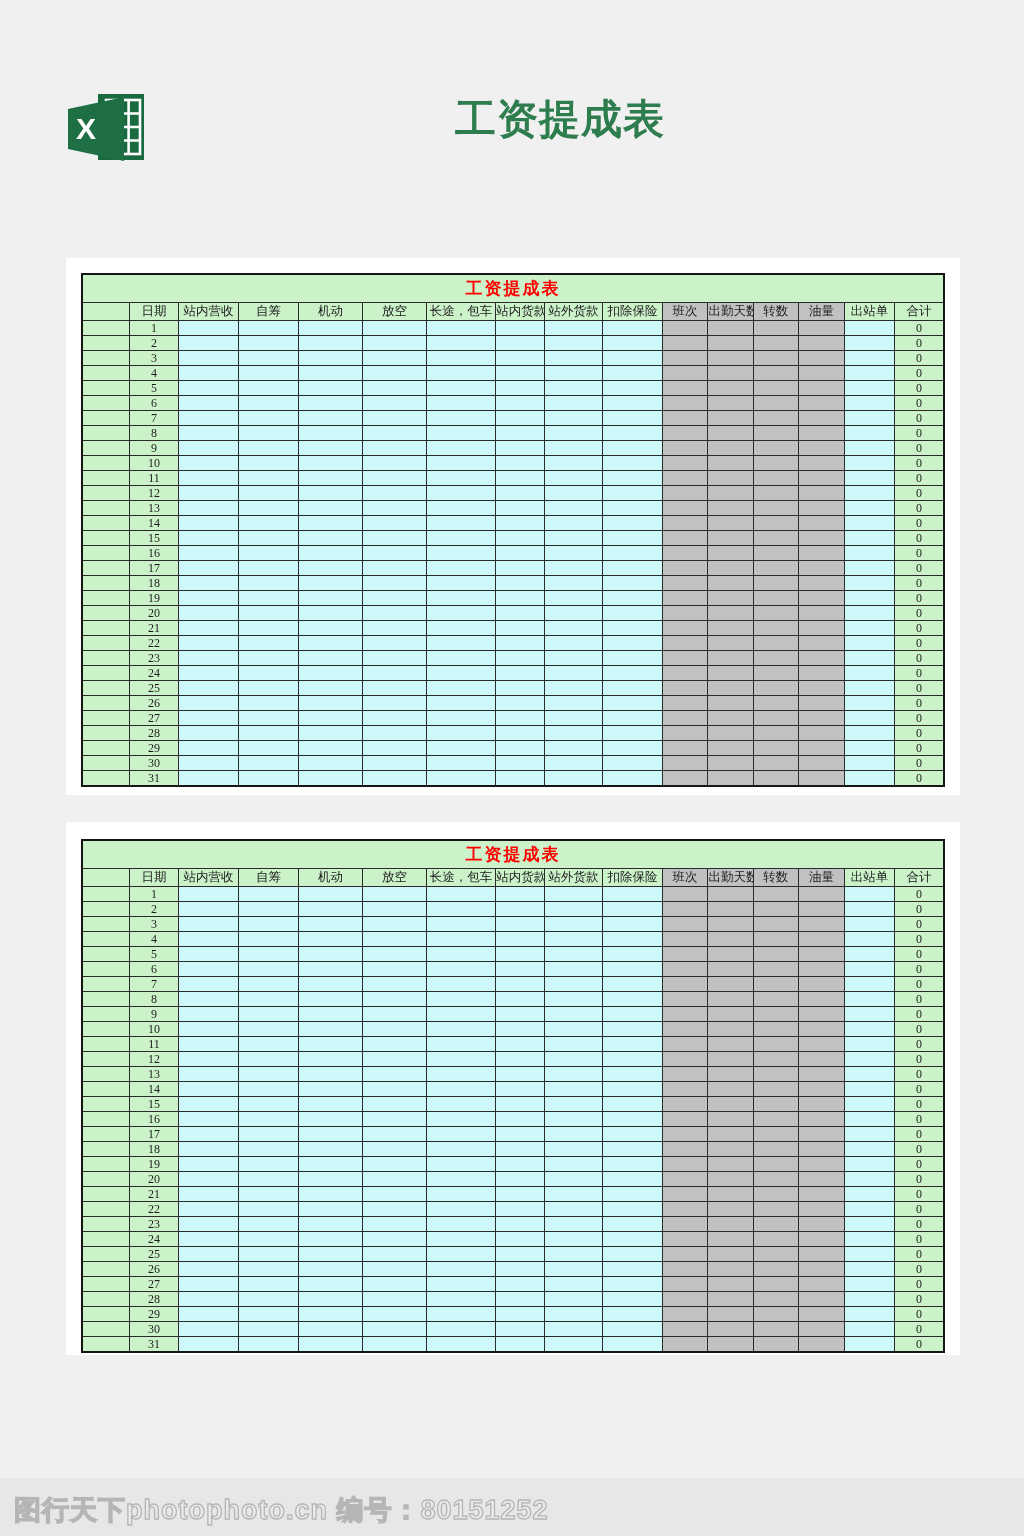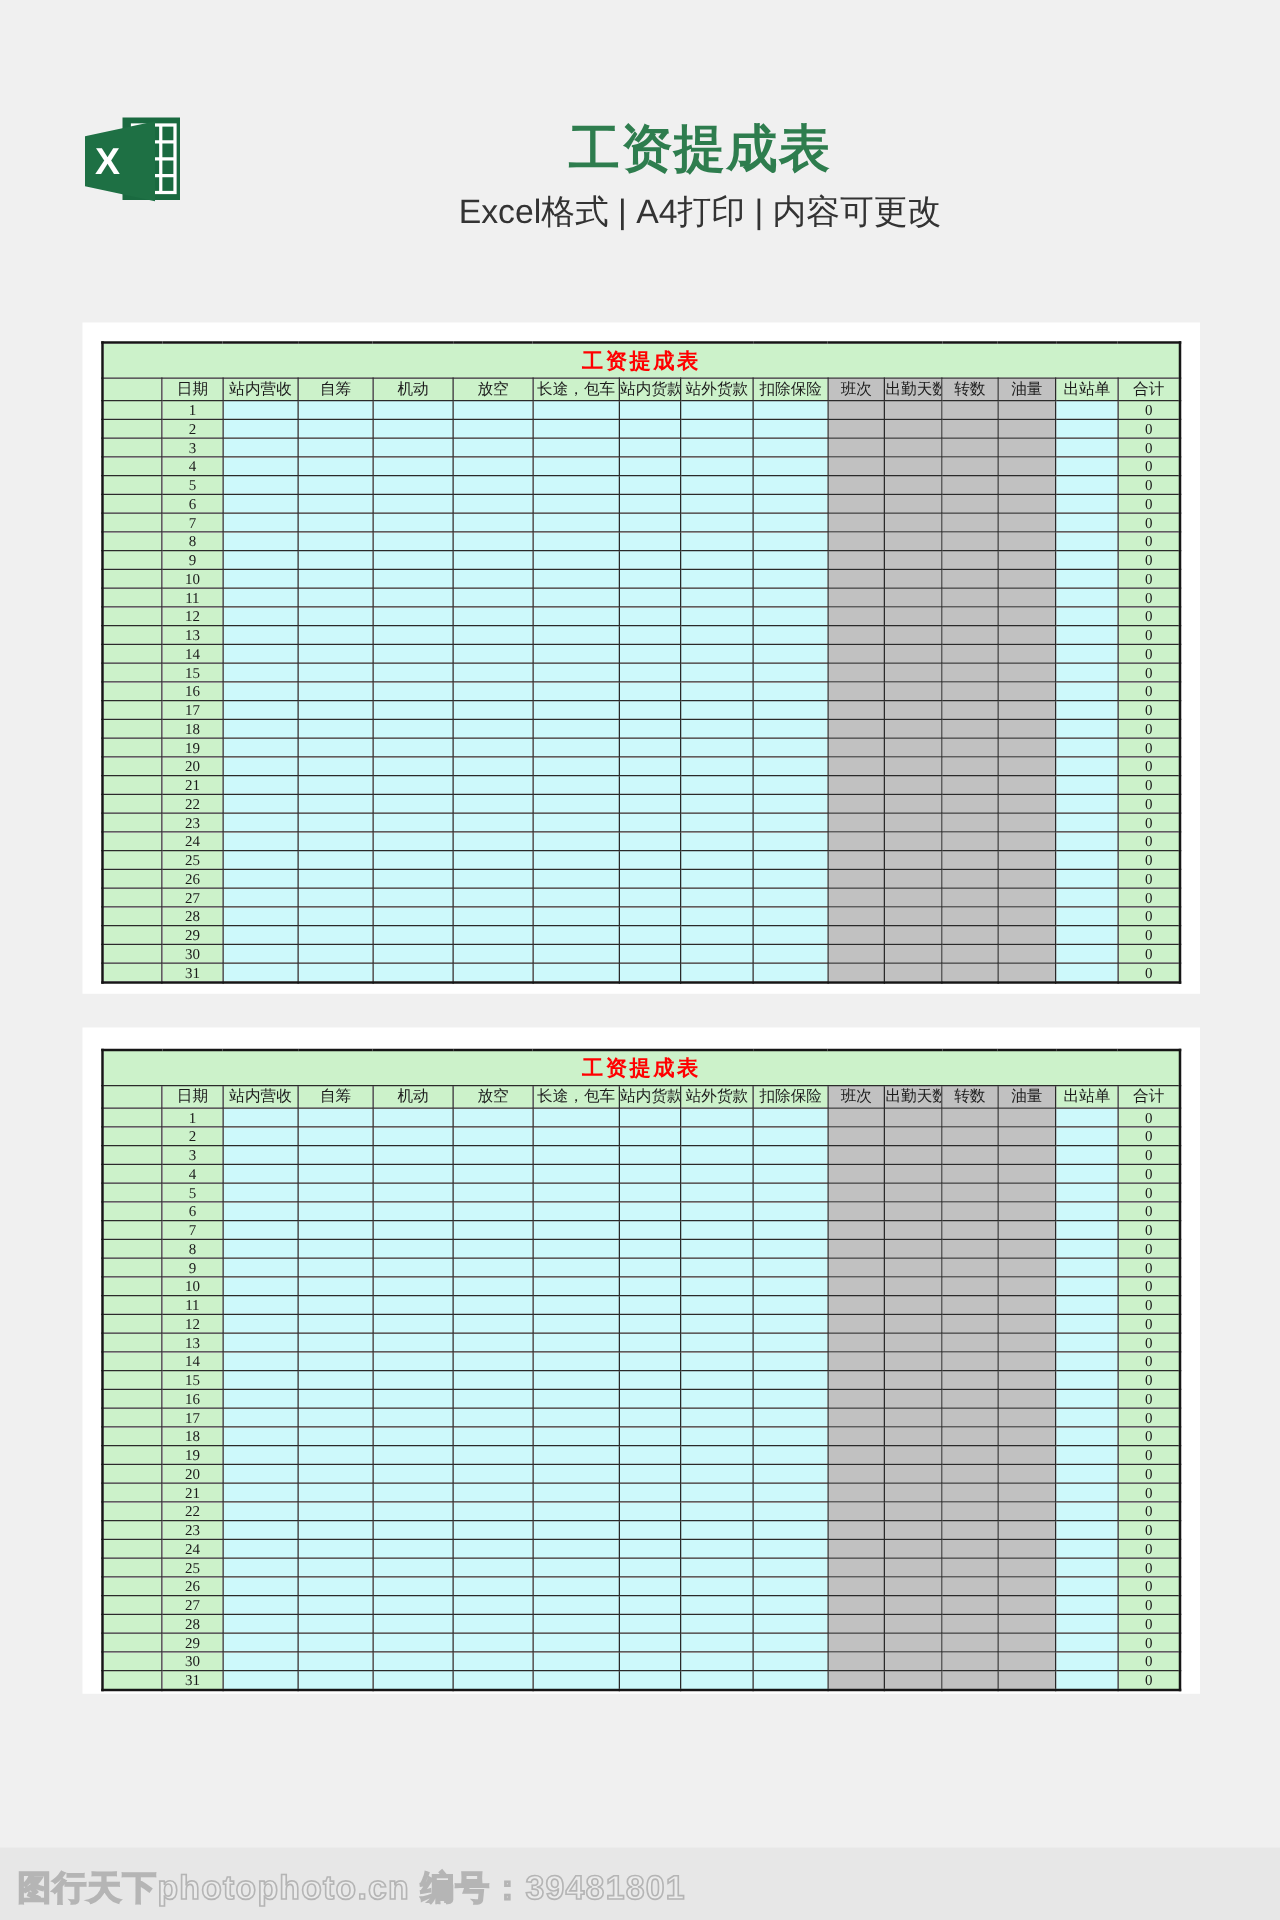--- a/index.html
+++ b/index.html
@@ -76,21 +76,20 @@
         <line x1="42" y1="21.5" x2="76" y2="21.5"></line>
         <line x1="42" y1="35" x2="76" y2="35"></line>
         <line x1="42" y1="48.5" x2="76" y2="48.5"></line>
       </g>
 
       <polygon points="4,17 60,5 60,69 4,57" fill="#1e7044"></polygon>
       <text x="22" y="47" font-family="Liberation Sans, sans-serif" font-size="30" font-weight="bold" fill="#ffffff" text-anchor="middle">X</text>
     </svg>
   </div>
   <div class="big-title">工资提成表</div>
-  <div class="sub-title">Excel格式 | A4打印 | 内容可更改</div>
 </div>
 
 <section class="panel" id="panel-1">
   <table class="sheet-table">
       <colgroup>
         <col style="width: 5.52%;">
         <col style="width: 5.64%;">
         <col style="width: 7.02%;">
         <col style="width: 6.9%;">
         <col style="width: 7.48%;">
@@ -1288,14 +1287,14 @@
           <td style="background: rgb(193, 193, 193);"></td>
           <td style="background: rgb(193, 193, 193);"></td>
           <td style="background: rgb(205, 249, 251);"></td>
           <td style="background: rgb(204, 242, 202);">0</td>
         </tr>
       </tbody>
     </table>
 </section>
 
 <footer class="watermark-bar">
-  <span class="watermark-text">图行天下photophoto.cn 编号：39481801</span>
+  <span class="watermark-text">图行天下photophoto.cn 编号：80151252</span>
 </footer>
 
 </body></html>

